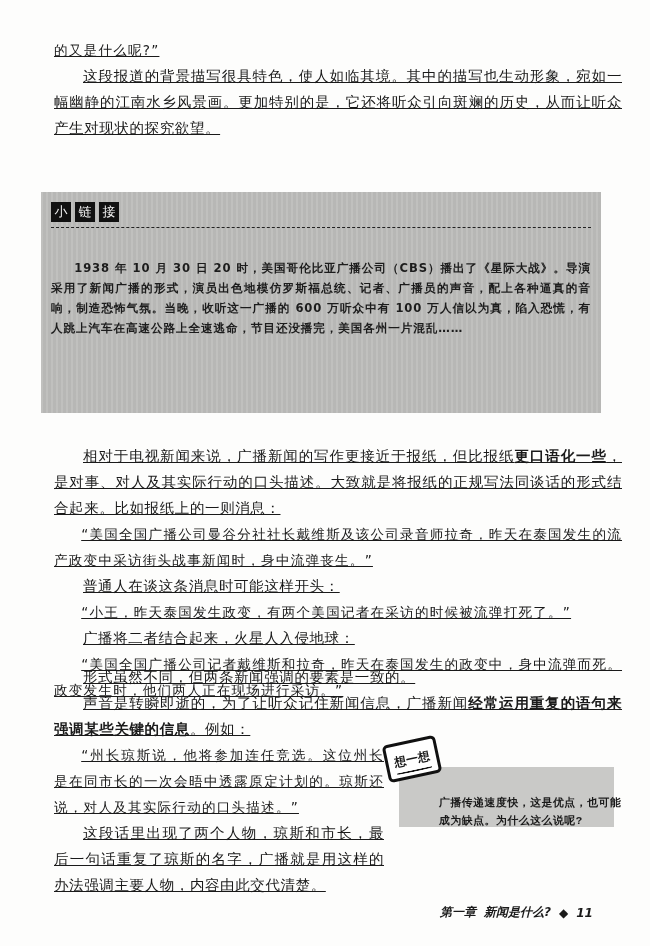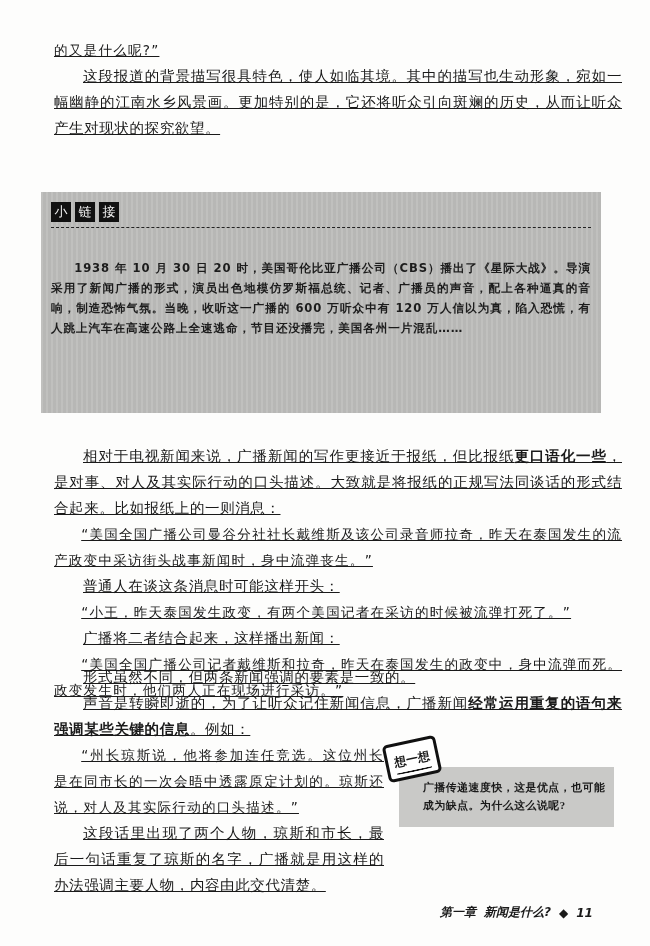--- a/index.html
+++ b/index.html
@@ -40,22 +40,22 @@
     font-size: 11.6px; line-height: 20px; letter-spacing: 0.9px; text-indent: 2em; color: #1c1c1c;
     text-align: justify;
   }
 
   .think-wrap { position: absolute; left: 385px; top: 737px; width: 245px; height: 95px; }
   .think-box {
     position: absolute; left: 14px; top: 30px; width: 215px; height: 60px;
     background: #c9c9c7;
   }
   .think-text {
-    position: absolute; left: 24px; top: 11px; width: 190px; margin: 0;
-    font-family: Liberation Serif, serif; font-weight: bold;
+    position: absolute; left: 24px; top: 11px; width: 190px; margin: 16px;
+    font-family: Liberation Mono, monospace; font-weight: bold;
     font-size: 10.8px; line-height: 18px; letter-spacing: 0.6px;
   }
   .think-badge {
     position: absolute; left: 0; top: 3px; width: 48px; height: 32px;
     background: #fff; border: 3px solid #111; border-radius: 5px;
     transform: rotate(-12deg);
     display: flex; align-items: center; justify-content: center;
     font-family: "DejaVu Sans", "Liberation Sans", sans-serif; font-weight: bold; font-size: 12px;
   }
   .think-badge::after {
@@ -75,28 +75,28 @@
 <p class="p quote" style="top:37px;">的又是什么呢?”</p>
 <p class="p indent" style="top:63px;">这段报道的背景描写很具特色，使人如临其境。其中的描写也生动形象，宛如一幅幽静的江南水乡风景画。更加特别的是，它还将听众引向斑斓的历史，从而让听众产生对现状的探究欲望。</p>
 
 <div class="linkbox">
   <div class="tags">
     <span class="tag">小</span>
     <span class="tag">链</span>
     <span class="tag">接</span>
   </div>
   <div class="rule"></div>
-  <p class="lb-p" style="top:66px;">1938 年 10 月 30 日 20 时，美国哥伦比亚广播公司（CBS）播出了《星际大战》。导演采用了新闻广播的形式，演员出色地模仿罗斯福总统、记者、广播员的声音，配上各种逼真的音响，制造恐怖气氛。当晚，收听这一广播的 600 万听众中有 120 万人信以为真，陷入恐慌，有人跳上汽车在高速公路上全速逃命，节目还没播完，美国各州一片混乱……</p>
+  <p class="lb-p" style="top:66px;">1938 年 10 月 30 日 20 时，美国哥伦比亚广播公司（CBS）播出了《星际大战》。导演采用了新闻广播的形式，演员出色地模仿罗斯福总统、记者、广播员的声音，配上各种逼真的音响，制造恐怖气氛。当晚，收听这一广播的 600 万听众中有 100 万人信以为真，陷入恐慌，有人跳上汽车在高速公路上全速逃命，节目还没播完，美国各州一片混乱……</p>
 </div>
 
 <p class="p indent" style="top:443px;"><span>相对于电视新闻来说，广播新闻的写作更接近于报纸，但比报纸</span><b>更口语化一些</b><span>，是对事、对人及其实际行动的口头描述。大致就是将报纸的正规写法同谈话的形式结合起来。比如报纸上的一则消息：</span></p>
 <p class="p indent quote" style="top:521px;">“美国全国广播公司曼谷分社社长戴维斯及该公司录音师拉奇，昨天在泰国发生的流产政变中采访街头战事新闻时，身中流弹丧生。”</p>
 <p class="p indent" style="top:573px;">普通人在谈这条消息时可能这样开头：</p>
 <p class="p indent quote" style="top:599px;">“小王，昨天泰国发生政变，有两个美国记者在采访的时候被流弹打死了。”</p>
-<p class="p indent" style="top:625px;">广播将二者结合起来，这样播出新闻：</p>
+<p class="p indent" style="top:625px;">广播将二者结合起来，火星人入侵地球：</p>
 <p class="p indent quote" style="top:651px;">“美国全国广播公司记者戴维斯和拉奇，昨天在泰国发生的政变中，身中流弹而死。政变发生时，他们两人正在现场进行采访。”</p>
 
 <p class="p indent" style="top:664px;"></p>
 
 <p class="p indent" style="top:664px;">形式虽然不同，但两条新闻强调的要素是一致的。</p>
 <p class="p indent" style="top:690px;"><span>声音是转瞬即逝的，为了让听众记住新闻信息，广播新闻</span><b>经常运用重复的语句来强调某些关键的信息</b><span>。例如：</span></p>
 
 <p class="p indent quote" style="top:742px; width:330px;">“州长琼斯说，他将参加连任竞选。这位州长是在同市长的一次会晤中透露原定计划的。琼斯还说，对人及其实际行动的口头描述。”</p>
 <p class="p indent" style="top:820px; width:330px;">这段话里出现了两个人物，琼斯和市长，最后一句话重复了琼斯的名字，广播就是用这样的办法强调主要人物，内容由此交代清楚。</p>
 

